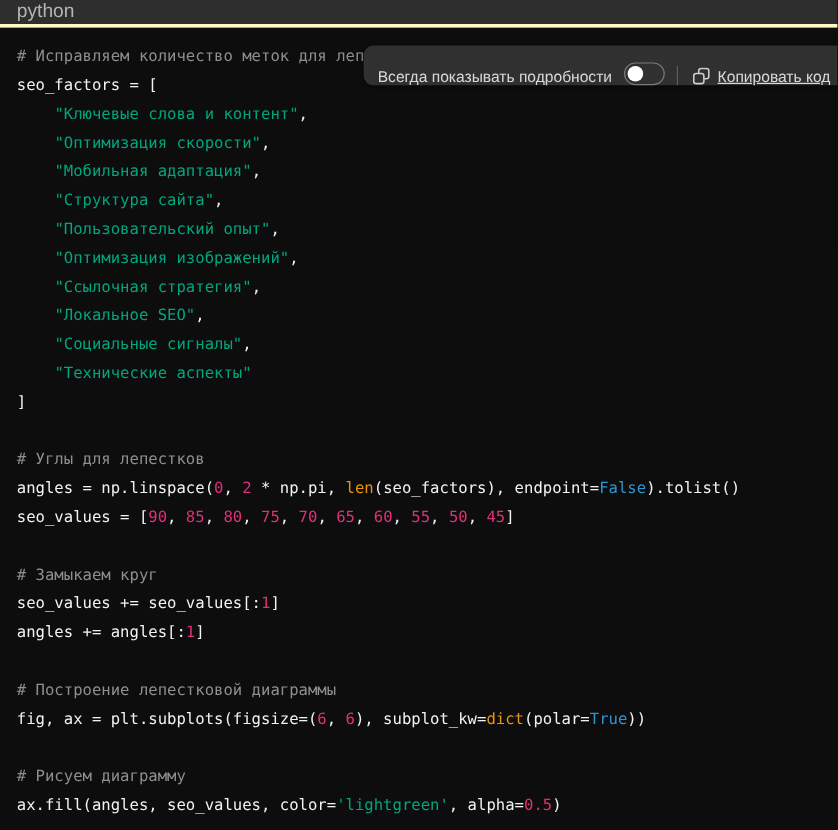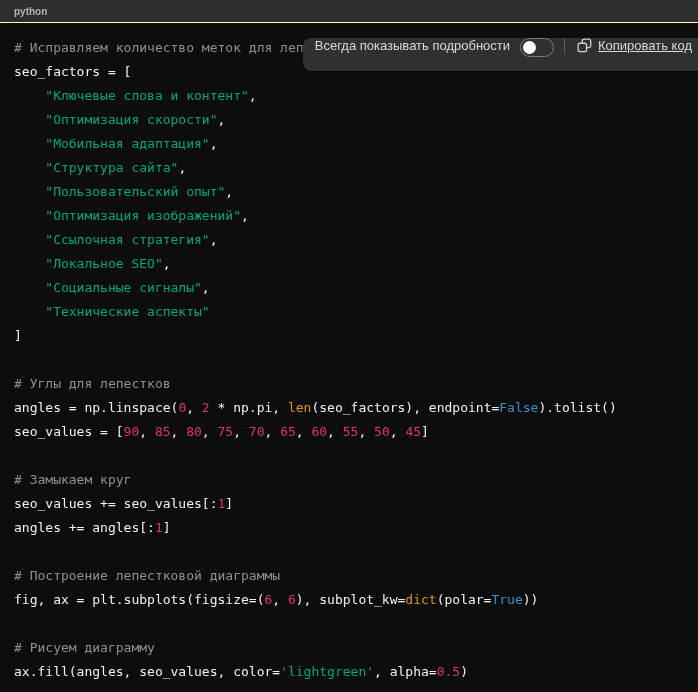--- a/index.html
+++ b/index.html
@@ -23,27 +23,26 @@
   body {
     width: 698px; height: 692px;
     background: var(--code-background);
     overflow: hidden;
     position: relative;
     font-family: "Liberation Sans", sans-serif;
   }
   .code-header {
     height: 23px;
     background: var(--header-background);
-    border-bottom: 1px solid #fef9c3;
+    border-bottom: 3px solid #fef9c3;
     display: flex;
     align-items: center;
     padding: 0 14px;
-    font-size: 10px;
+    font-size: 16px;
     color: var(--header-text);
-    font-weight: bold;
   }
   .code-area {
     padding: 13px 14px 10px 14px;
     font-family: "DejaVu Sans Mono", monospace;
     font-size: 13px;
     line-height: 24px;
     color: var(--plain);
     white-space: pre;
   }
   .code-line { height: 24px; }
@@ -55,21 +54,21 @@
   .tok-keyword { color: var(--keyword); }
 
   .floating-toolbar {
     position: absolute;
     top: 38px;
     right: 0;
     height: 33px;
     background: var(--toolbar-background);
     border-radius: 8px 0 0 8px;
     display: flex;
-    align-items: flex-start;
+    align-items: flex-end;
     padding: 0 4px 0 12px;
     box-shadow: 0 1px 3px rgba(0,0,0,0.45);
   }
   .toolbar-label {
     font-size: 13px;
     color: var(--toolbar-text);
     white-space: nowrap;
   }
   .toggle {
     width: 34px; height: 19px;

